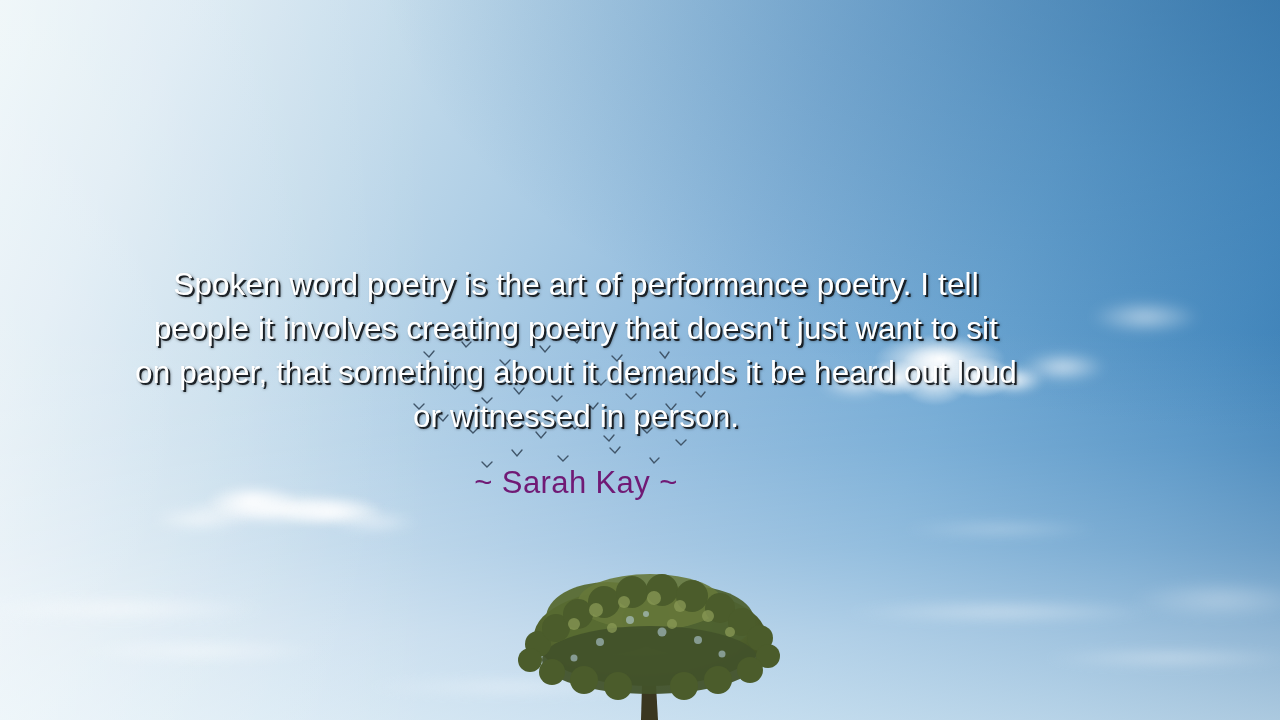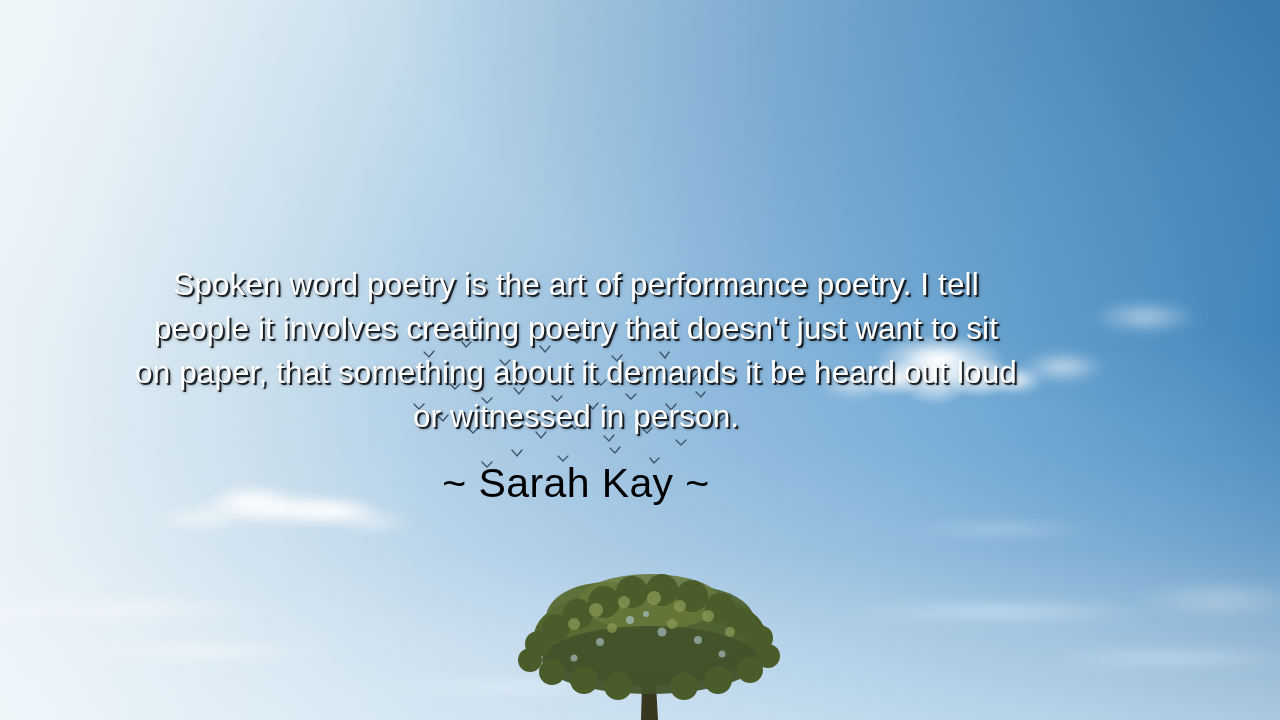--- a/index.html
+++ b/index.html
@@ -129,23 +129,23 @@
     line-height: 44px;
     color: #ffffff;
     letter-spacing: 0.1px;
     text-shadow:
       2px 2px 0 rgba(20,24,28,0.92),
       2px 2px 3px rgba(15,20,25,0.55);
     white-space: pre-line;
   }
   #attribution {
     margin: 26px auto 0 auto;
-    font-size: 41px;
+    font-size: 31px;
     line-height: 38px;
-    color: #000000;
+    color: #701a75;
     letter-spacing: 0.4px;
   }
 </style>
 </head>
 <body>
 
 <div id="stage">
 
   <div class="sky-base"></div>
   <div class="sky-haze"></div>

